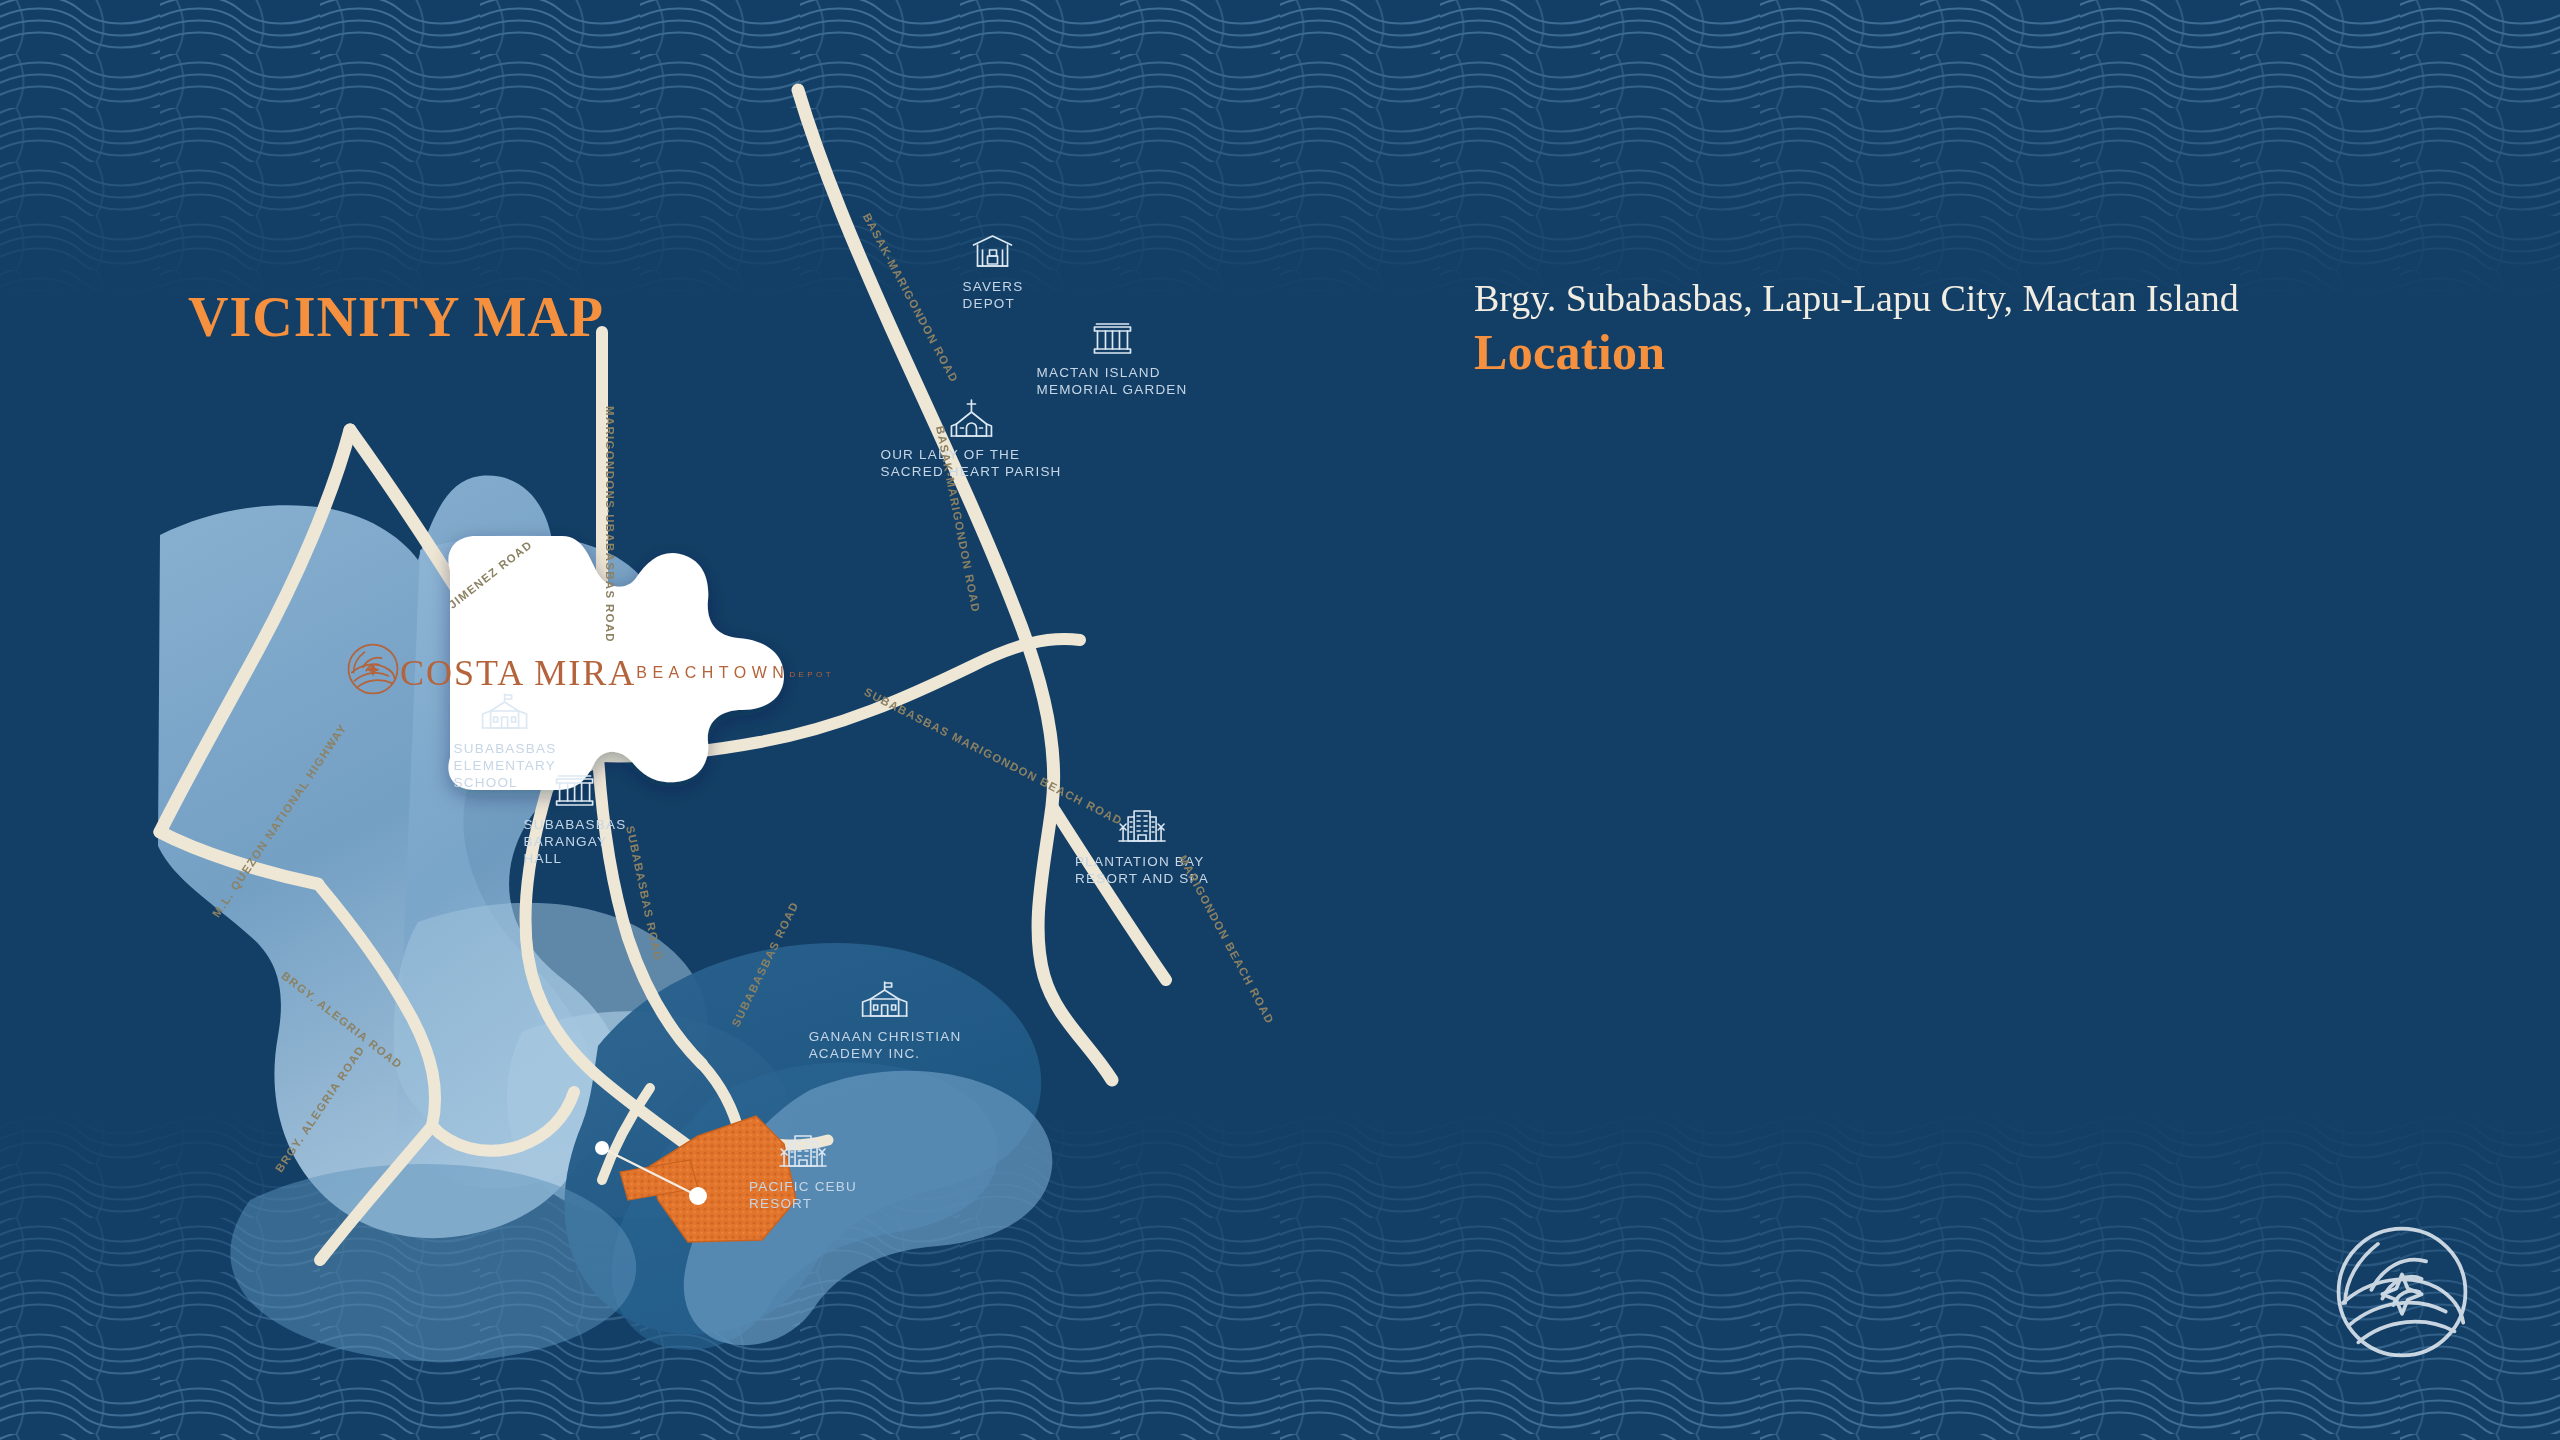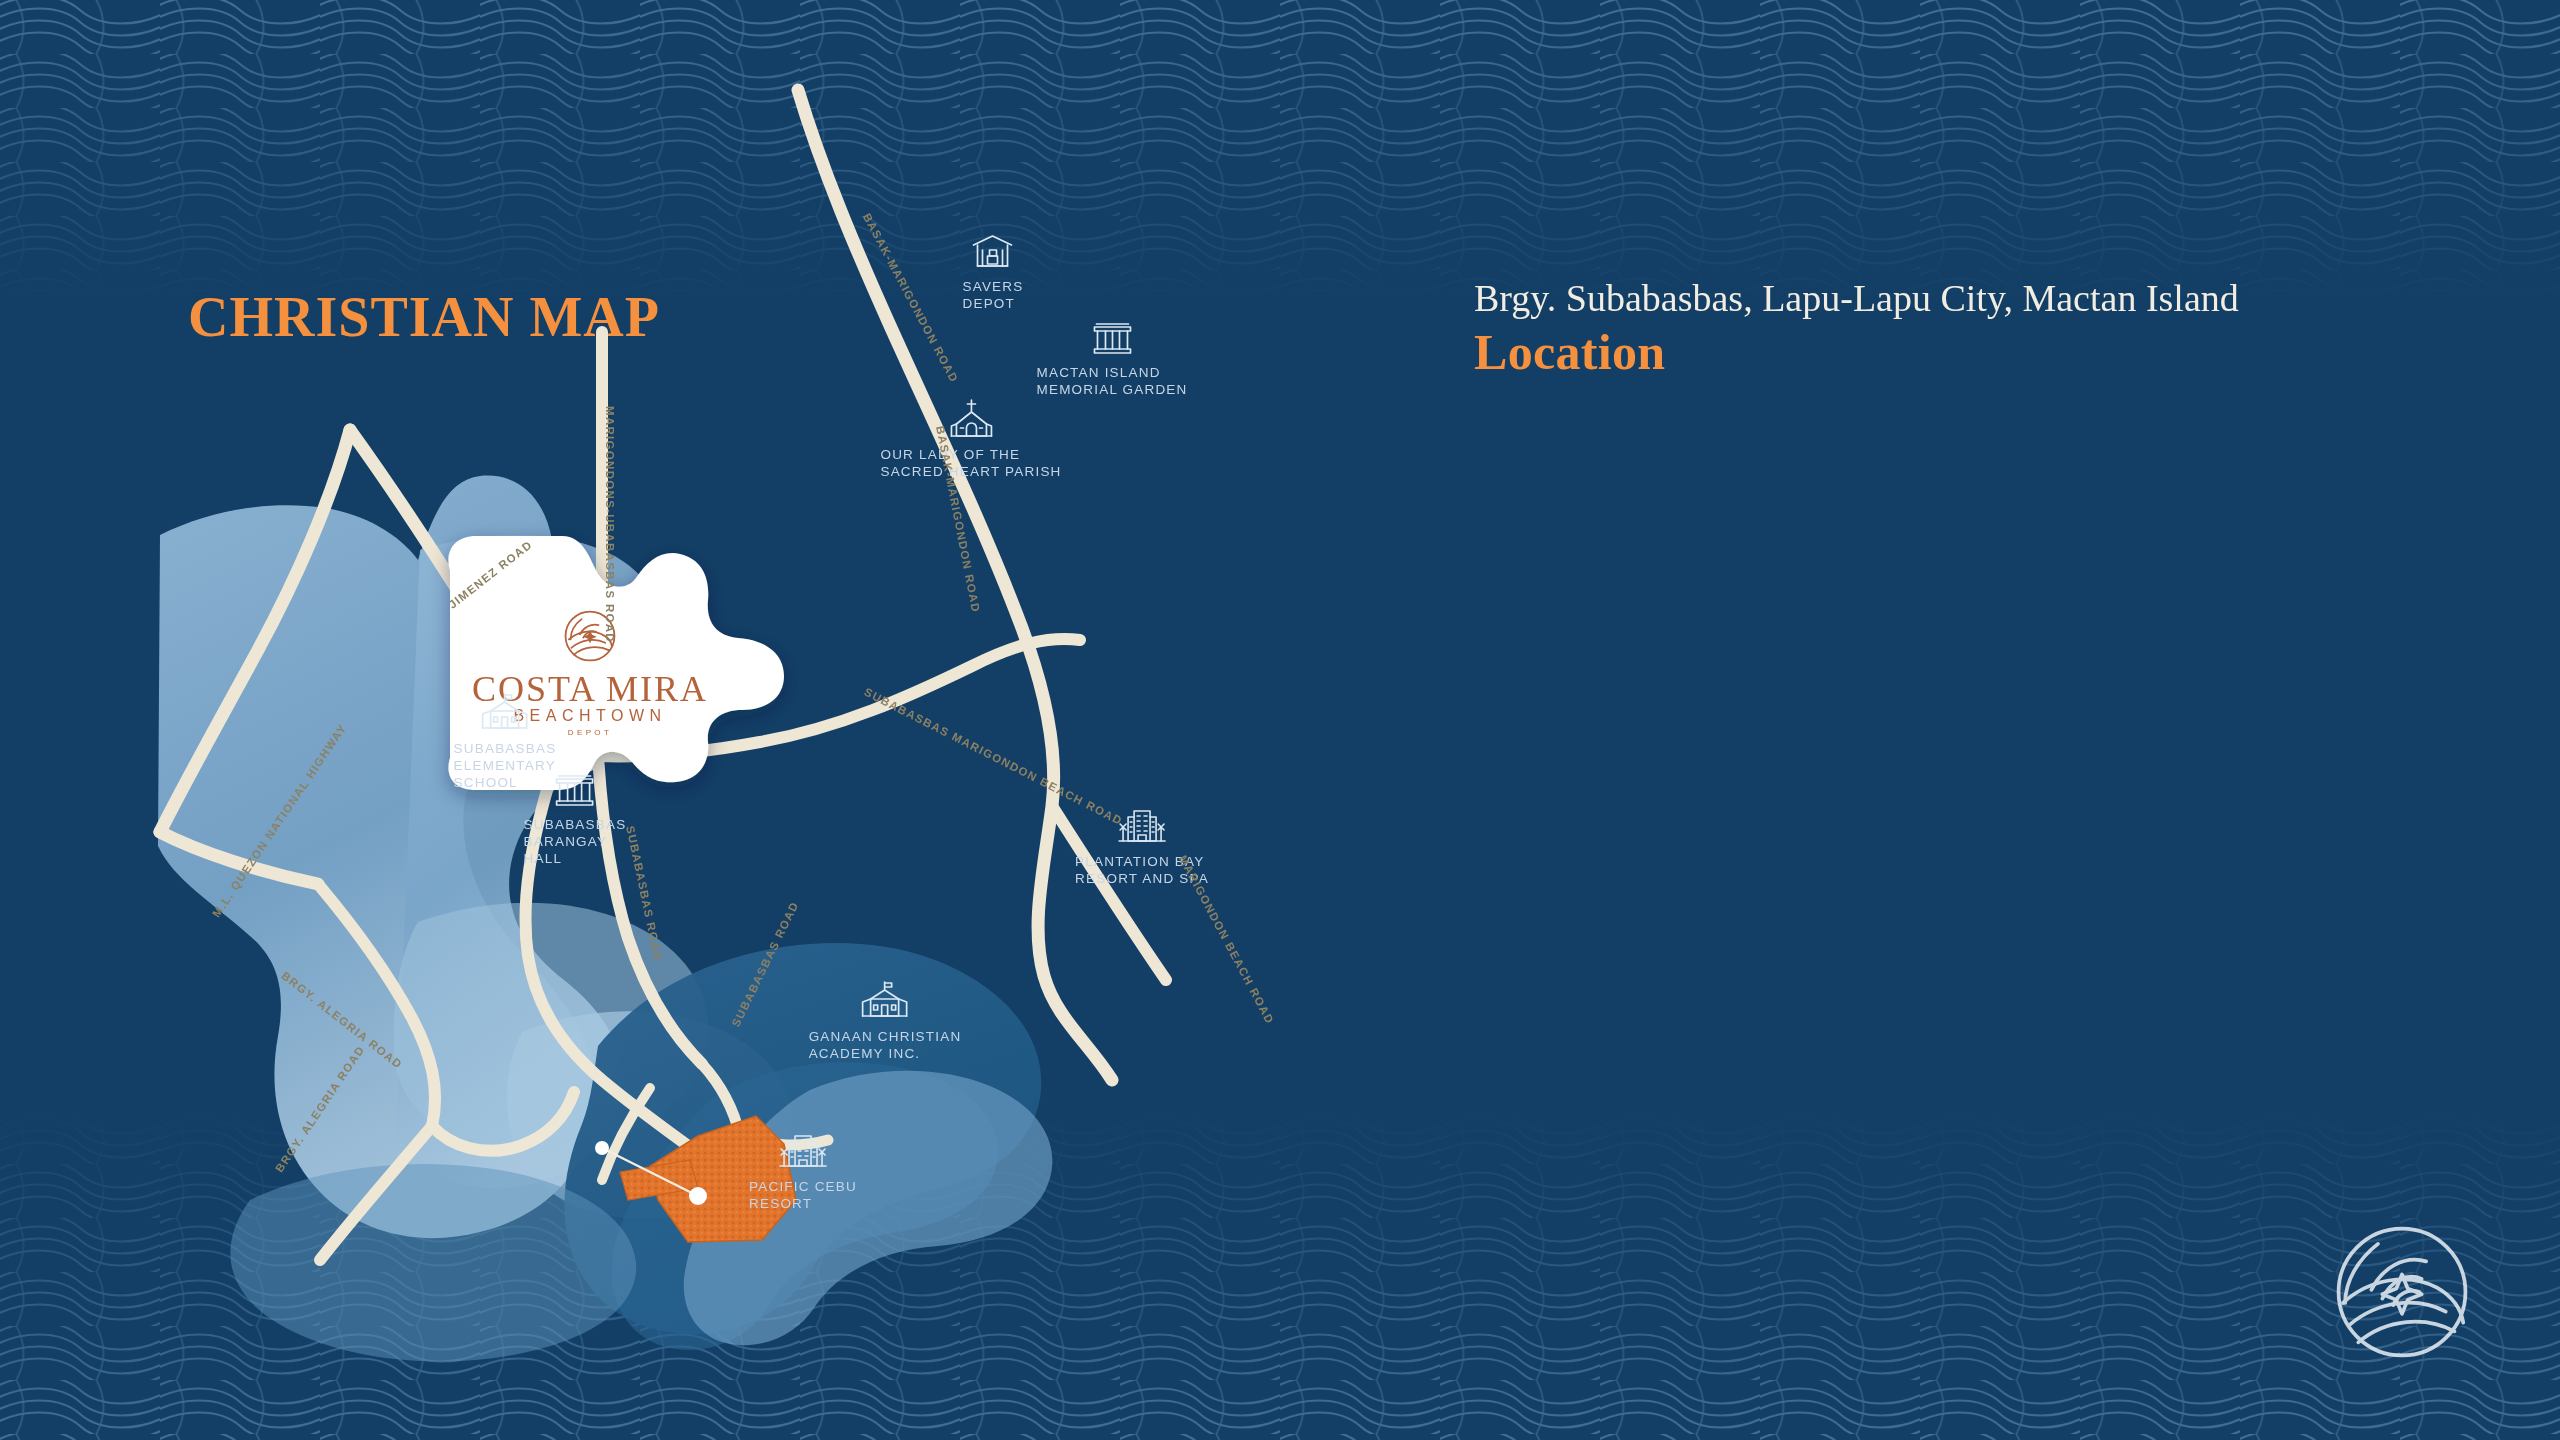--- a/index.html
+++ b/index.html
@@ -70,21 +70,21 @@
     font-size:11.5px; font-weight:700; letter-spacing:1.3px;
     color:#8C8163; white-space:nowrap;
     transform-origin:0 50%;
     text-transform:uppercase;
   }
 
   
   #costa-card {
     position:absolute; left:310px; top:505px;
     width:260px; height:175px;
-    display:flex; flex-direction:column;
+    display:flex; 
     align-items:center; justify-content:center;
     pointer-events:auto;
   }
   #costa-logo-mark { margin-bottom:4px; }
   #costa-wordmark {
     font-family:"Liberation Serif", serif;
     font-size:36px; letter-spacing:2px;
     color:#B4633A; line-height:1; white-space:nowrap;
   }
   #costa-sub1 {
@@ -141,21 +141,21 @@
         <stop offset="100%" stop-color="#fff" stop-opacity="1"></stop>
       </linearGradient>
       <mask id="mBot">
           <rect width="2560" height="330" fill="url(#fadeBot)"></rect>
         </mask>
     </defs>
     <rect width="2560" height="330" fill="url(#wv)" mask="url(#mBot)"></rect>
   </svg>
 </div>
 
-<div id="vicinity-title">CHRISTIAN MAP</div>
+<div id="vicinity-title">VICINITY MAP</div>
 
 <div id="location-block">
   <div id="location-address">Brgy. Subabasbas, Lapu-Lapu City, Mactan Island</div>
   <div id="location-heading">Location</div>
 </div>
 
 <div id="map-stage">
 
   <svg id="map-svg" viewBox="0 0 1280 1310">
     <defs>

